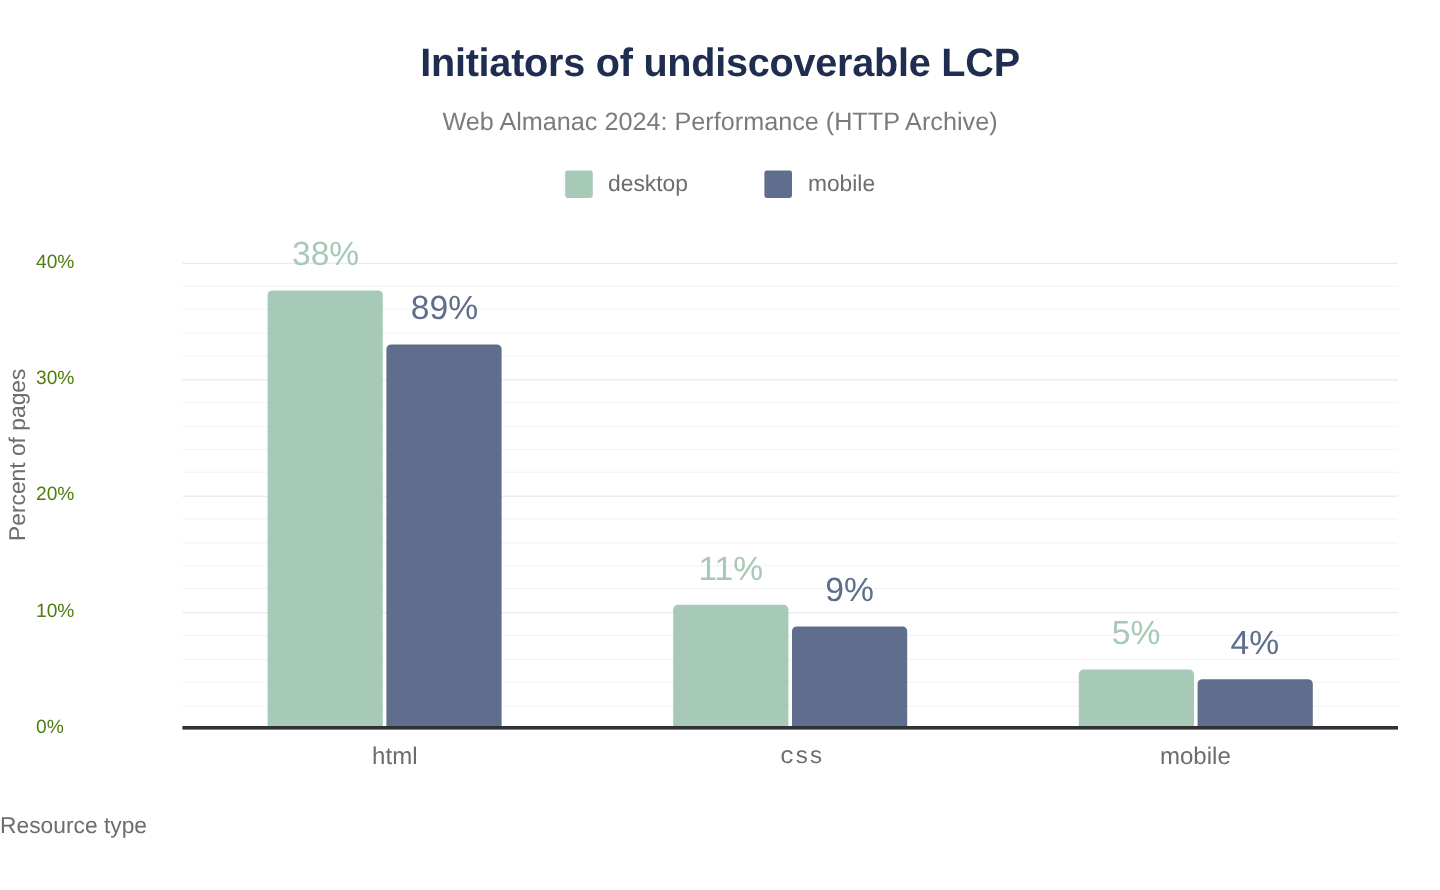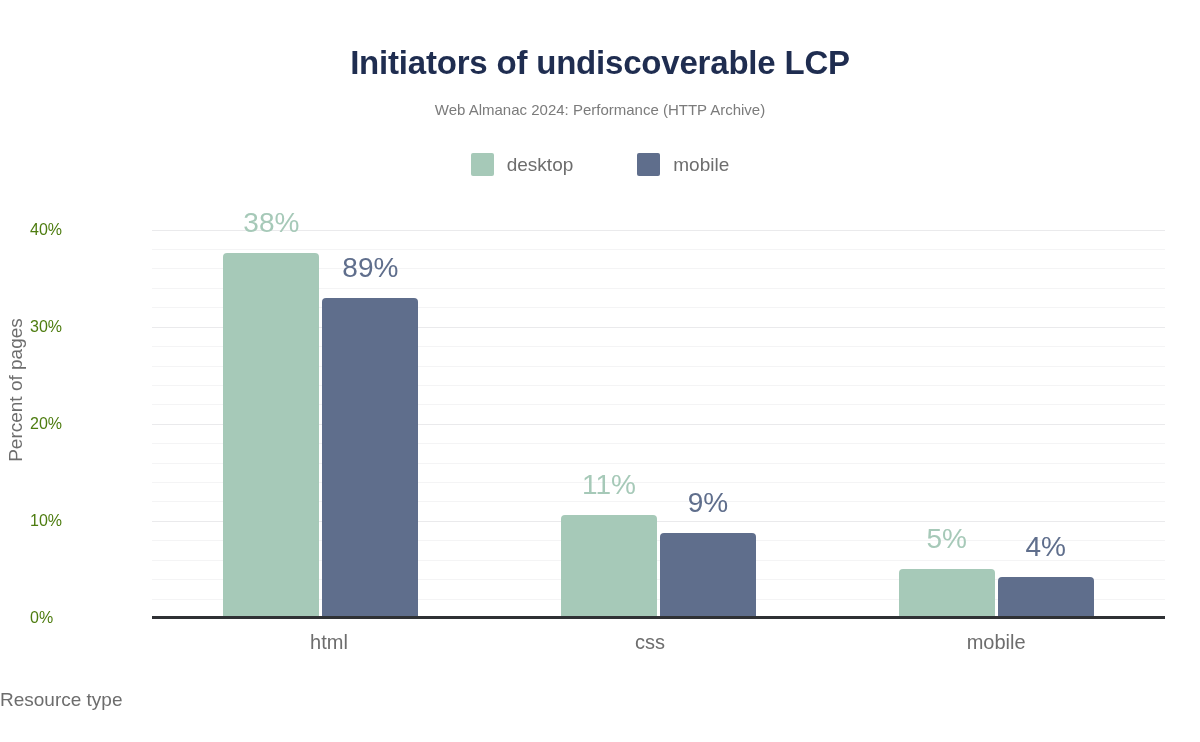--- a/index.html
+++ b/index.html
@@ -14,41 +14,40 @@
     overflow: hidden;
     position: relative;
   }
 
   .figure {
     position: absolute;
     left: 0; top: 0;
     width: 1200px;
     height: 667px;
     background: #ffffff;
-    margin-top: 11px;
   }
 
   
   .chart-title {
     position: absolute;
     left: 0; top: 33px;
     width: 1200px;
     text-align: center;
     font-size: 33px;
     font-weight: bold;
     color: #1f2d50;
     letter-spacing: -0.2px;
     white-space: nowrap;
   }
   .chart-subtitle {
     position: absolute;
     left: 0; top: 90px;
     width: 1200px;
     text-align: center;
-    font-size: 15px;
+    font-size: 21px;
     font-weight: normal;
     color: #7b7b7b;
     white-space: nowrap;
   }
 
   
   .legend {
     position: absolute;
     left: 0; top: 142px;
     width: 1200px;
@@ -246,15 +245,15 @@
         <div class="bar-value" style="left: 893.667px; top: 316.214px; color: rgb(95, 110, 140);">4%</div>
       </div>
   </div>
 
   <div class="axis-line"></div>
 
   <div class="xtick-wrap"></div>
   <div class="xlabel">Resource type</div>
 
 <div class="xtick" style="left: 329px;">html</div>
-    <div class="xtick" style="left: 650px;">css</div>
+    <div class="xtick" style="left: 668px; font-family: Liberation Mono, monospace;">css</div>
     <div class="xtick" style="left: 996.167px;">mobile</div>
   </div>
 
 </body></html>

